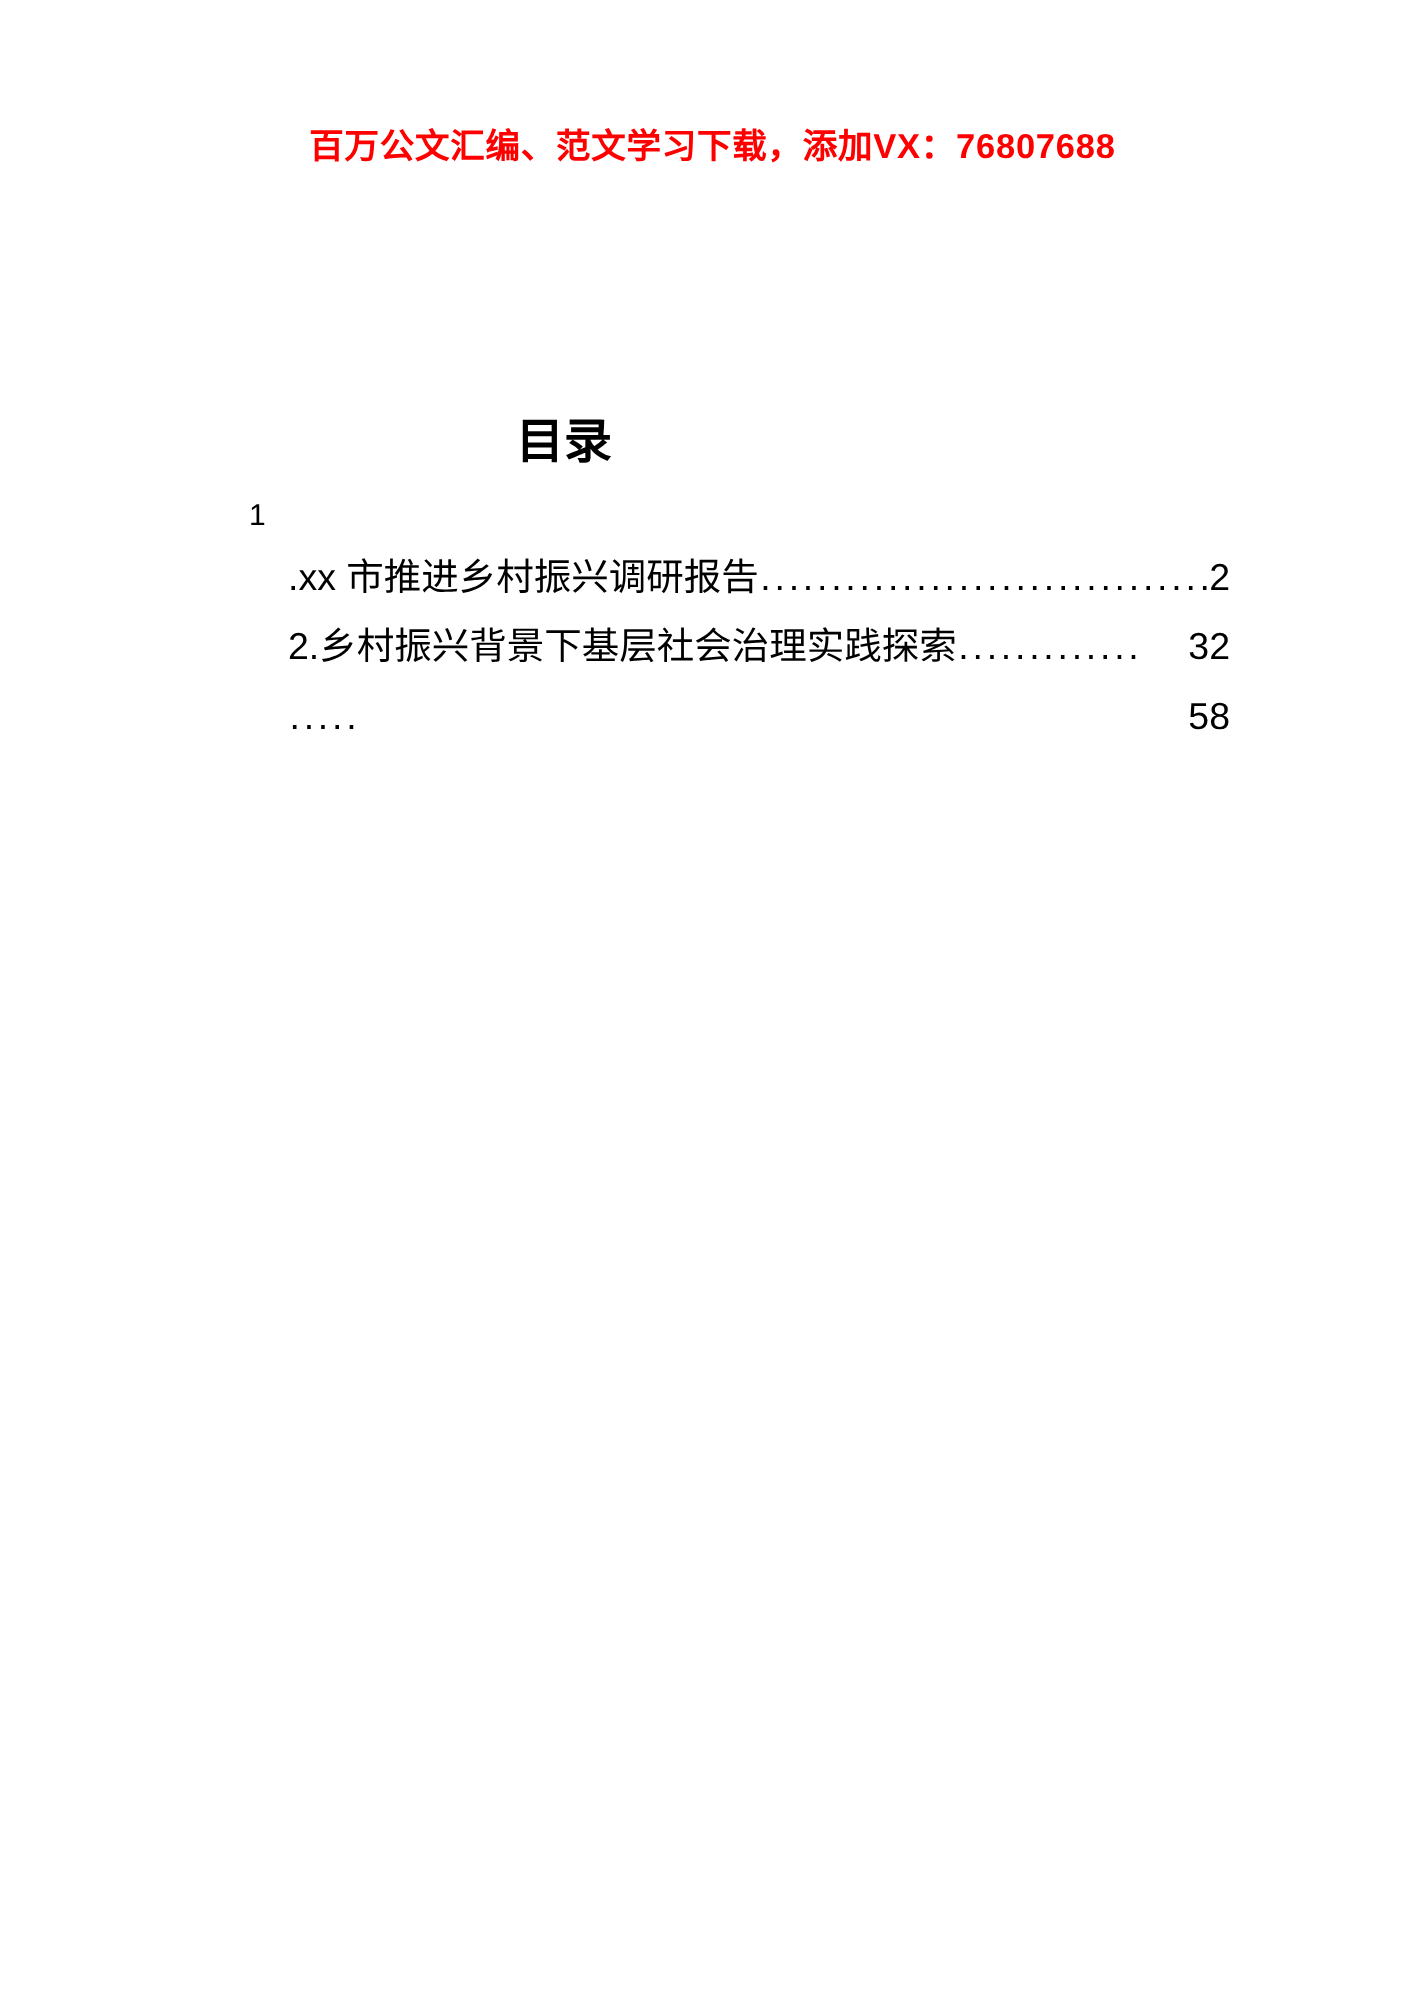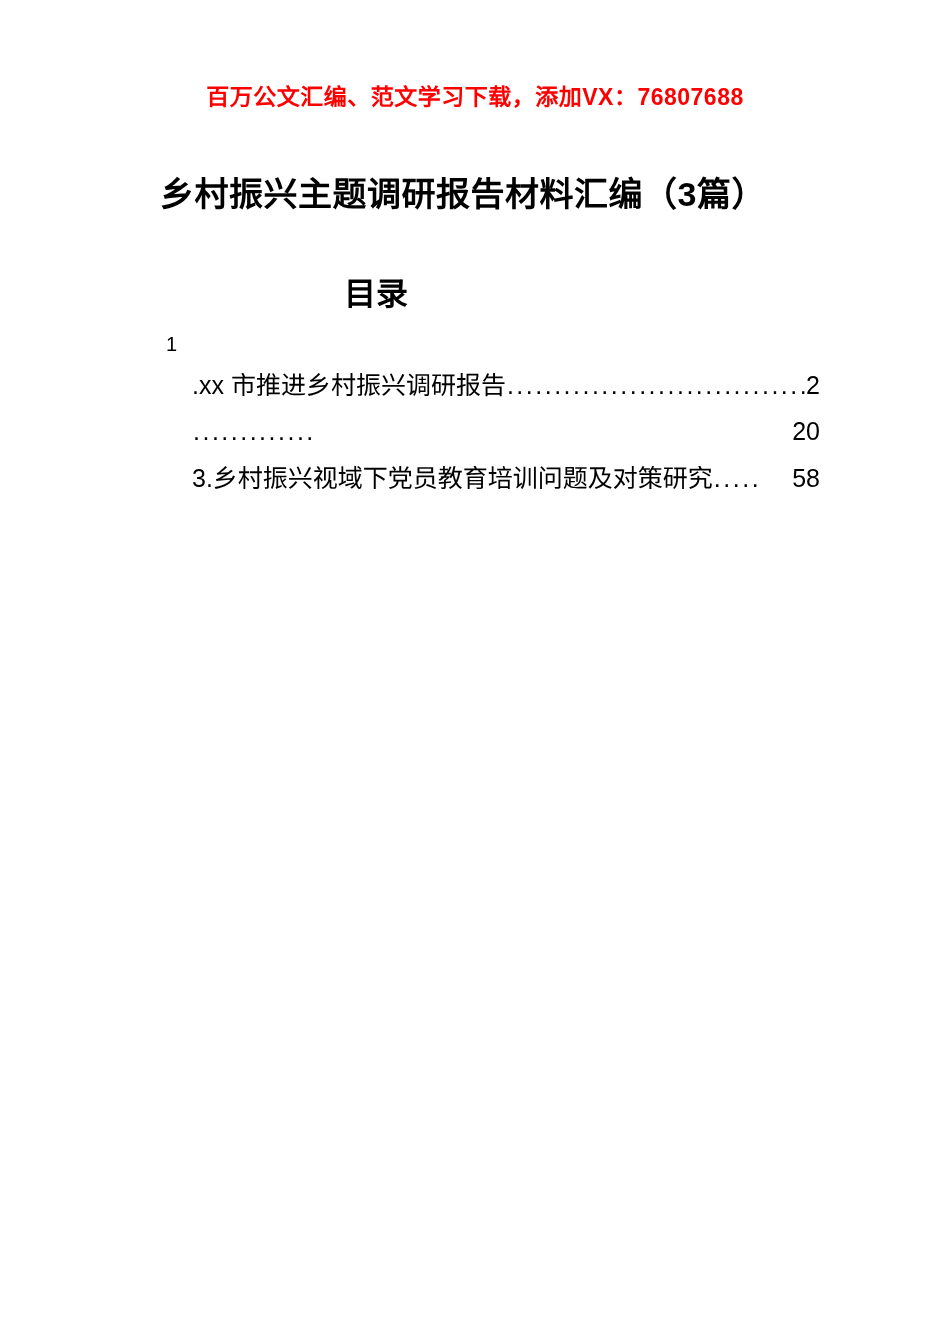--- a/index.html
+++ b/index.html
@@ -95,40 +95,39 @@
     font-size: 25px;
   }
 </style>
 </head>
 <body>
 
 <div class="page">
 
   <div class="promo-banner">百万公文汇编、范文学习下载，添加VX：76807688</div>
 
-  <div class="doc-title">乡村振兴主题调研报告材料汇编（3篇）</div>
 
   <div class="toc-heading">目录</div>
 
   <div class="toc-list">
 
     <span class="stray-number">1</span>
 
     <div class="toc-item">
       <span class="label">.xx 市推进乡村振兴调研报告</span>
       <span class="leader">................................</span>
       <span class="page-num">2</span>
     </div>
 
     <div class="toc-item">
+      <span class="label">2.乡村振兴背景下基层社会治理实践探索</span>
       <span class="leader">.............</span>
-      <span class="page-num">20</span>
+      <span class="page-num">32</span>
     </div>
 
     <div class="toc-item">
-      <span class="label">3.乡村振兴视域下党员教育培训问题及对策研究</span>
       <span class="leader">.....</span>
       <span class="page-num">58</span>
     </div>
 
   </div>
 
 </div>
 
 </body></html>

